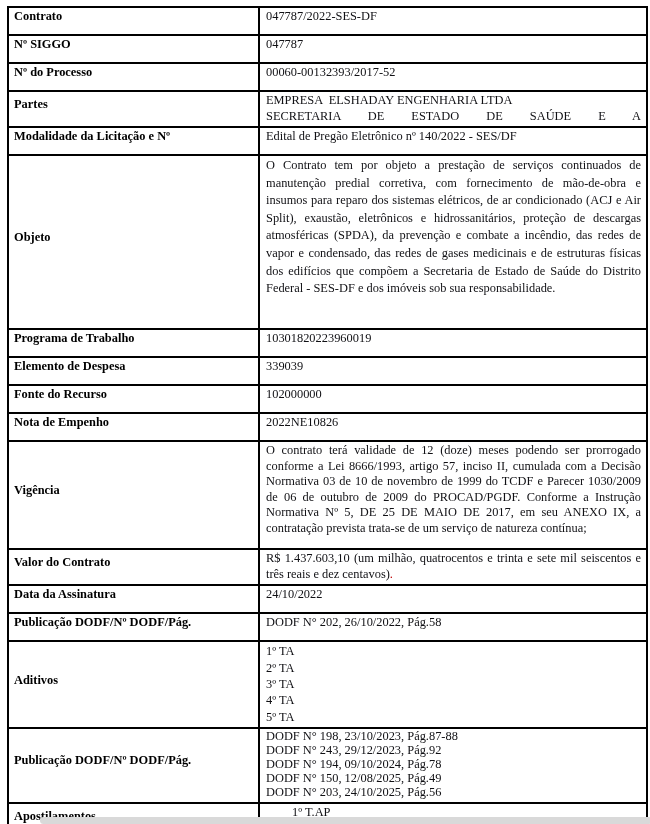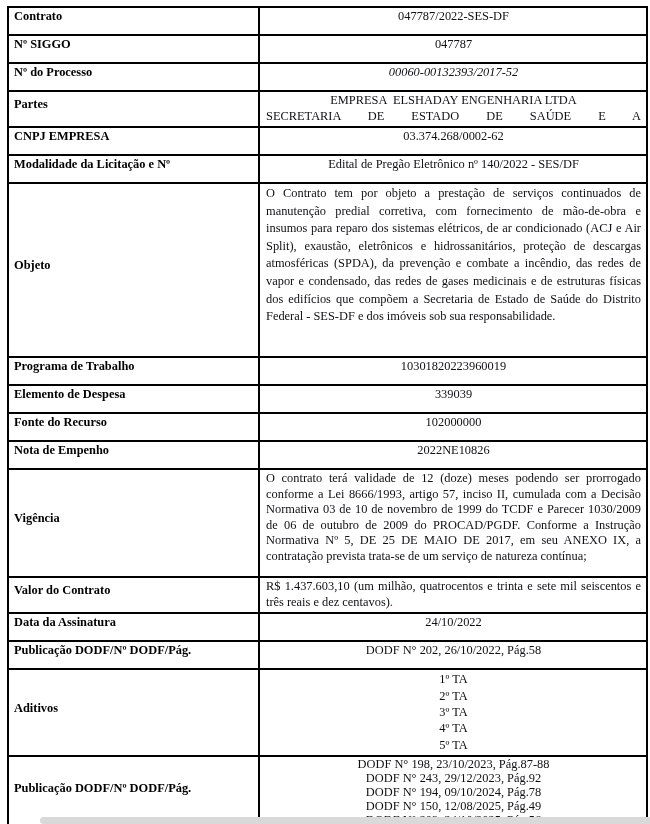--- a/index.html
+++ b/index.html
@@ -50,21 +50,20 @@
   }
   .cell.value {
     flex: 1;
     min-width: 0;
     padding: 1px 5px 2px 6px;
     font-size: 12.4px;
     line-height: var(--lh, 15.5px);
   }
   .value .line {
     line-height: var(--lh, 15.5px);
-    text-align: center;
   }
   .value .line.spread {
     text-align: justify;
     text-align-last: justify;
   }
   .value .para {
     text-align: justify;
     line-height: var(--lh, 15.6px);
   }
   .suffix { font-weight: normal; }
@@ -95,39 +94,31 @@
           <span>Nº SIGGO</span>
         </div>
         <div class="cell value" style="color: rgb(16, 16, 20);">
           <div class="line">047787</div>
         </div>
       </div>
       <div class="row" style="min-height: 25px;">
         <div class="cell label" style="color: rgb(0, 0, 0);">
           <span>Nº do Processo</span>
         </div>
-        <div class="cell value" style="color: rgb(16, 16, 20); font-style: italic;">
+        <div class="cell value" style="color: rgb(16, 16, 20);">
           <div class="line">00060-00132393/2017-52</div>
         </div>
       </div>
       <div class="row" style="min-height: 27px;">
         <div class="cell label" style="color: rgb(0, 0, 0);">
           <span>Partes</span>
         </div>
         <div class="cell value" style="color: rgb(16, 16, 20);">
           <div class="line">EMPRESA &nbsp;ELSHADAY ENGENHARIA LTDA</div>
           <div class="line spread">SECRETARIA DE ESTADO DE SAÚDE E A</div>
-        </div>
-      </div>
-      <div class="row" style="min-height: 15px;">
-        <div class="cell label" style="color: rgb(0, 0, 0);">
-          <span>CNPJ EMPRESA</span>
-        </div>
-        <div class="cell value" style="color: rgb(16, 16, 20);">
-          <div class="line">03.374.268/0002-62</div>
         </div>
       </div>
       <div class="row" style="min-height: 24px;">
         <div class="cell label" style="color: rgb(0, 0, 0);">
           <span>Modalidade da Licitação e Nº</span>
         </div>
         <div class="cell value" style="color: rgb(16, 16, 20);">
           <div class="line">Edital de Pregão Eletrônico nº 140/2022 - SES/DF</div>
         </div>
       </div>

